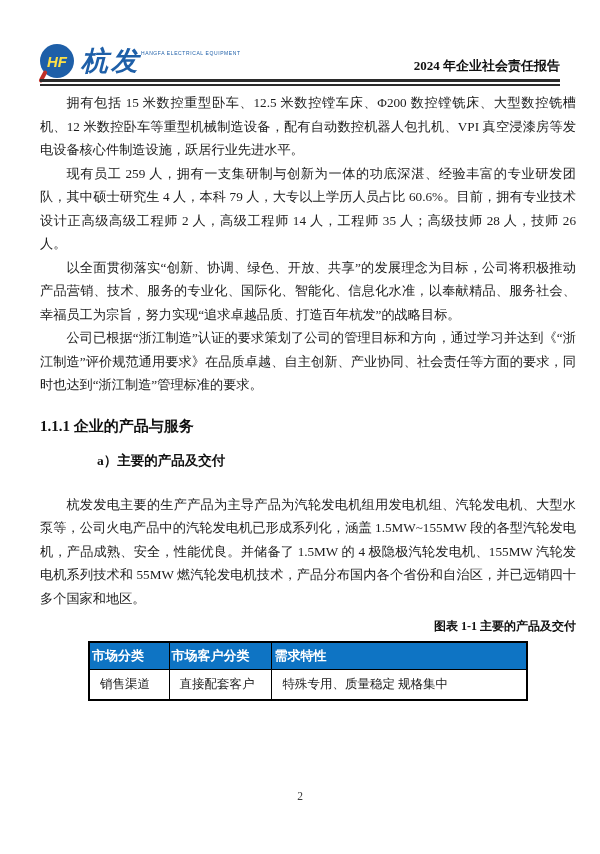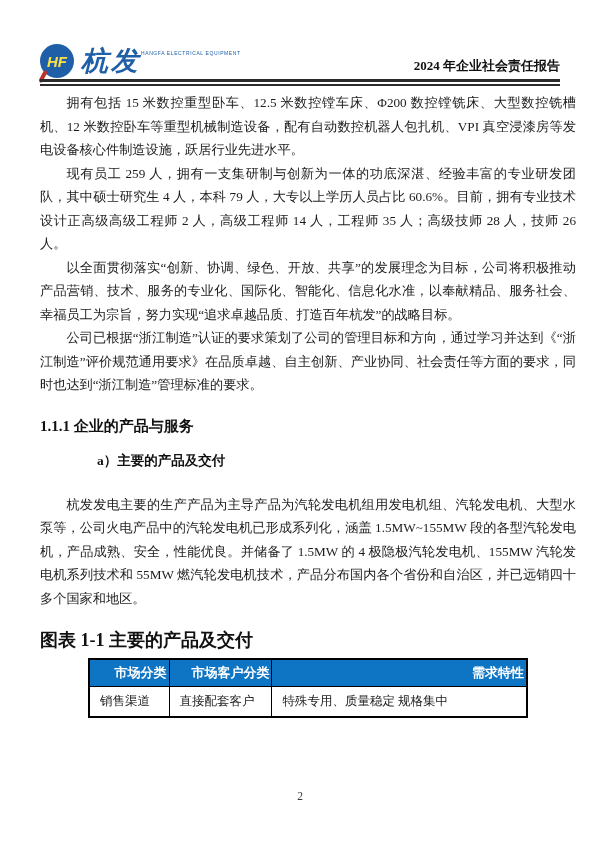--- a/index.html
+++ b/index.html
@@ -41,28 +41,28 @@
   
   .main{position:absolute;left:40px;right:24px;top:91px;}
   .body-p{
     margin:0;font-size:13.2px;line-height:23.5px;
     text-align:justify;text-indent:2em;
   }
   .section-heading{font-size:15px;font-weight:bold;margin:20px 0 0 0;color:#111;}
   .sub-heading{font-size:13.5px;font-weight:bold;margin:16px 0 0 57px;color:#111;}
   .after-sub{margin-top:23px;}
   
-  .table-caption{margin-top:18px;text-align:left;font-size:18px;font-weight:bold;color:#111;}
+  .table-caption{margin-top:8px;text-align:right;font-size:12px;font-weight:bold;color:#111;}
   table.data-table{
     width:440px;margin:6px auto 0 auto;border-collapse:collapse;
     border:2px solid #000;table-layout:fixed;
   }
   .data-table th{
     background:var(--table-header-bg,#0e74c4);color:#fff;
-    font-size:13px;font-weight:bold;text-align:right;
+    font-size:13px;font-weight:bold;text-align:left;
     border:1px solid #000;padding:4px 2px;
   }
   .data-table td{
     font-size:12.5px;border:1px solid #000;padding:6px 10px;
     text-align:left;color:#1c1c1c;background:#fff;
   }
   .data-table th:nth-child(1),.data-table td:nth-child(1){width:17.7%;}
   .data-table th:nth-child(2),.data-table td:nth-child(2){width:23.2%;}
   .data-table th:nth-child(3),.data-table td:nth-child(3){width:59.1%;}
   

